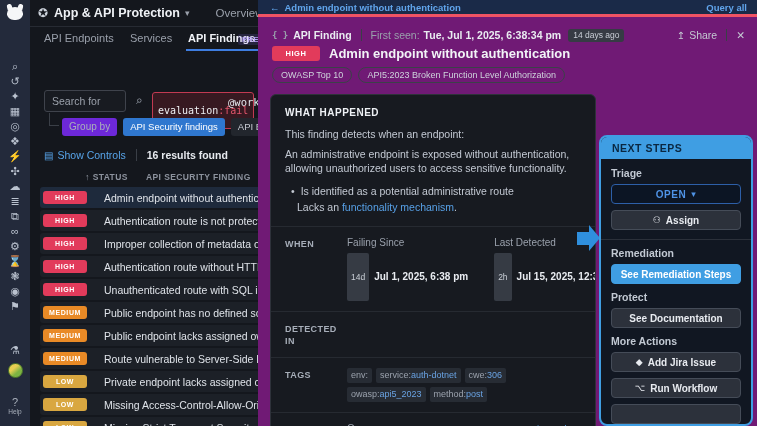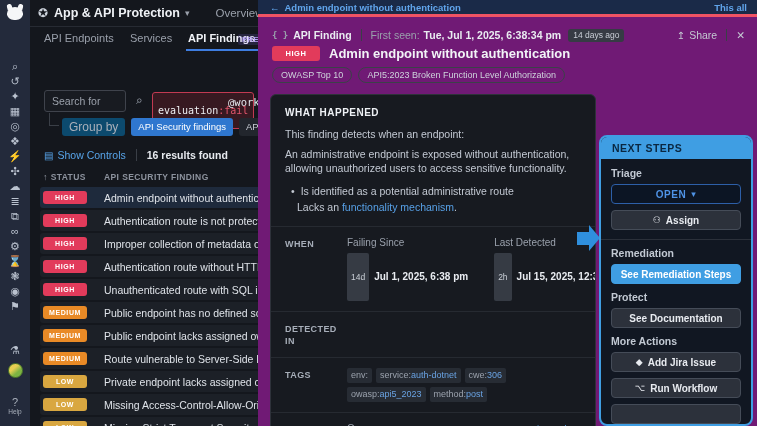--- a/index.html
+++ b/index.html
@@ -36,30 +36,30 @@
   .tab.active { left:158px; color:#f0f2f6; font-weight:bold; }
   .tab-badge { position:absolute; left:208px; top:7px; font-size:7.5px; font-weight:bold; letter-spacing:.5px; color:#b6a3f5; background:rgba(139,110,240,.16); border-radius:2px; padding:1px 4px; white-space:nowrap; }
   .tab-underline { position:absolute; left:156px; top:22px; width:80px; height:2px; background:#3e7de0; }
   .search-box { position:absolute; top:90px; left:14px; width:82px; height:22px; border:1px solid #3f434c; border-radius:3px; display:flex; align-items:center; padding-left:7px; font-size:10.5px; color:#9ba1ab; background:#181b21; }
   .search-mag { position:absolute; top:93px; left:106px; font-size:12px; color:#9aa1ac; }
   .search-token { position:absolute; top:92px; left:122px; height:37px; background:#371921; border:1px solid #c23a52; border-radius:3px; display:flex; align-items:center; padding:0 5px; font-family:"DejaVu Sans Mono", monospace; font-size:10px; white-space:nowrap; }
   .tok-key { color:#edeff2; } .tok-rest { color:#e2556b; }
   .search-extra { position:absolute; top:96px; left:198px; font-family:"DejaVu Sans Mono", monospace; font-size:10.5px; color:#e2e6ec; white-space:nowrap; }
   .connector { position:absolute; top:113px; left:19px; width:10px; height:13px; border-left:1px solid #3a3f47; border-bottom:1px solid #3a3f47; }
   .groupby { position:absolute; top:118px; left:32px; height:18px; display:flex; gap:6px; align-items:center; white-space:nowrap; }
-  .gb-label { background:#0c4a6e; color:#aab0ba; font-size:12px; height:18px; line-height:18px; padding:0 7px; border-radius:3px; }
+  .gb-label { background:#6d28d9; color:#aab0ba; font-size:10px; height:18px; line-height:18px; padding:0 7px; border-radius:3px; }
   .gb-pill { font-size:9.5px; height:18px; line-height:18px; padding:0 7px; border-radius:3px; background:#22262d; color:#c7ccd4; cursor:pointer; }
   .gb-pill.sel { background:#2f77cf; color:#fff; }
   .controls { position:absolute; top:149px; left:14px; display:flex; align-items:center; white-space:nowrap; }
   .ctl-ic { color:#57a4e9; font-size:10px; margin-right:4px; }
   .ctl-link { color:#57a4e9; font-size:10.5px; cursor:pointer; }
   .ctl-div { width:1px; height:12px; background:#3a3f47; margin:0 10px; }
   .ctl-results { color:#e7eaef; font-size:10.5px; font-weight:bold; }
   .cols { position:absolute; top:172px; left:0; width:300px; }
-  .col-h { position:absolute; font-size:8.5px; font-weight:bold; letter-spacing:.4px; color:#8d939e; white-space:nowrap; }
+  .col-h { position:absolute; font-size:8.5px; font-weight:bold; letter-spacing:.4px; color:#8d939e; white-space:nowrap;margin-left:42px; }
   .sort-ar { color:#8d939e; font-size:9px; }
   .rows { position:absolute; top:187px; left:10px; width:300px; }
   .row { width:300px; height:21px; margin-bottom:2px; background:#1c2027; border-radius:3px; display:flex; align-items:center; cursor:pointer; }
   .row.sel { background:#1e2a3c; }
   .sev { display:inline-flex; align-items:center; justify-content:center; min-width:44px; height:13px; border-radius:3px; font-size:7px; font-weight:800; letter-spacing:.6px; color:#fff; padding:0 4px; }
   .sev.high { background:#e23b5b; } .sev.medium { background:#e98a26; } .sev.low { background:#d9a740; }
   .row .sev { margin-left:3px; }
   .row-label { margin-left:17px; font-size:10.5px; color:#dfe3e9; white-space:nowrap; }
   
   .panel { position:absolute; left:258px; top:0; width:499px; height:426px; background:#701a75; z-index:10; }
@@ -260,21 +260,21 @@
           <span class="sev low">LOW</span>
           <span class="row-label">Missing Strict Transport Security HTTP header</span>
         </div>
 
     </div>
   </div>
 
   <div class="panel">
     <div class="topbar">
       <span class="crumb"><span class="back">←</span><span>Admin endpoint without authentication</span></span>
-      <span class="close-all">This all</span>
+      <span class="close-all">Query all</span>
     </div>
     <div class="redline"></div>
 
     <div class="meta">
       <span class="braces">{ }</span>
       <span class="meta-type">API Finding</span>
       <span class="meta-div"></span>
       <span class="meta-label">First seen:</span>
       <span class="meta-val">Tue, Jul 1, 2025, 6:38:34 pm</span>
       <span class="age-badge">14 days ago</span>

